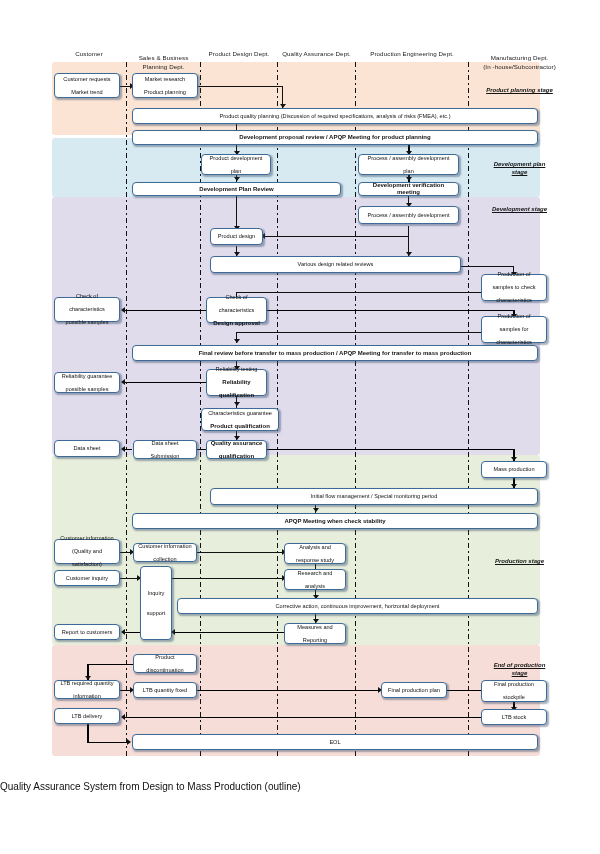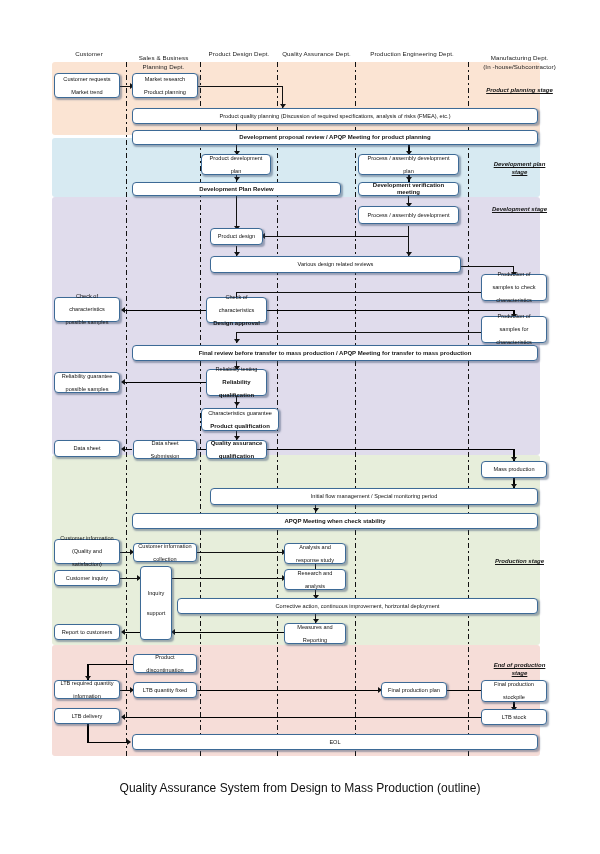--- a/index.html
+++ b/index.html
@@ -66,22 +66,22 @@
   .lh{height:1.3px;}
   .lv{width:1.3px;}
   .ln.thick{background:#000;}
   .arw{position:absolute;width:0;height:0;}
   .arw.r{border-top:3px solid transparent;border-bottom:3px solid transparent;border-left:4.5px solid #111;}
   .arw.l{border-top:3px solid transparent;border-bottom:3px solid transparent;border-right:4.5px solid #111;}
   .arw.d{border-left:3px solid transparent;border-right:3px solid transparent;border-top:4.5px solid #111;}
 
   
   .caption{
-    position:absolute;width:600px;text-align:center;
-    font-size:12px;color:#101010;
+    position:absolute;width:600px;
+    font-size:10px;color:#101010;
   }
 </style>
 </head>
 <body>
 
 <div id="stage">
 
   <div class="band" style="top:62px;height:73px;background:#fbe4d3;"></div>
   <div class="band" style="top:138px;height:59px;background:#d7eaf2;"></div>
   <div class="band" style="top:197px;height:258px;background:#e0dcec;"></div>

